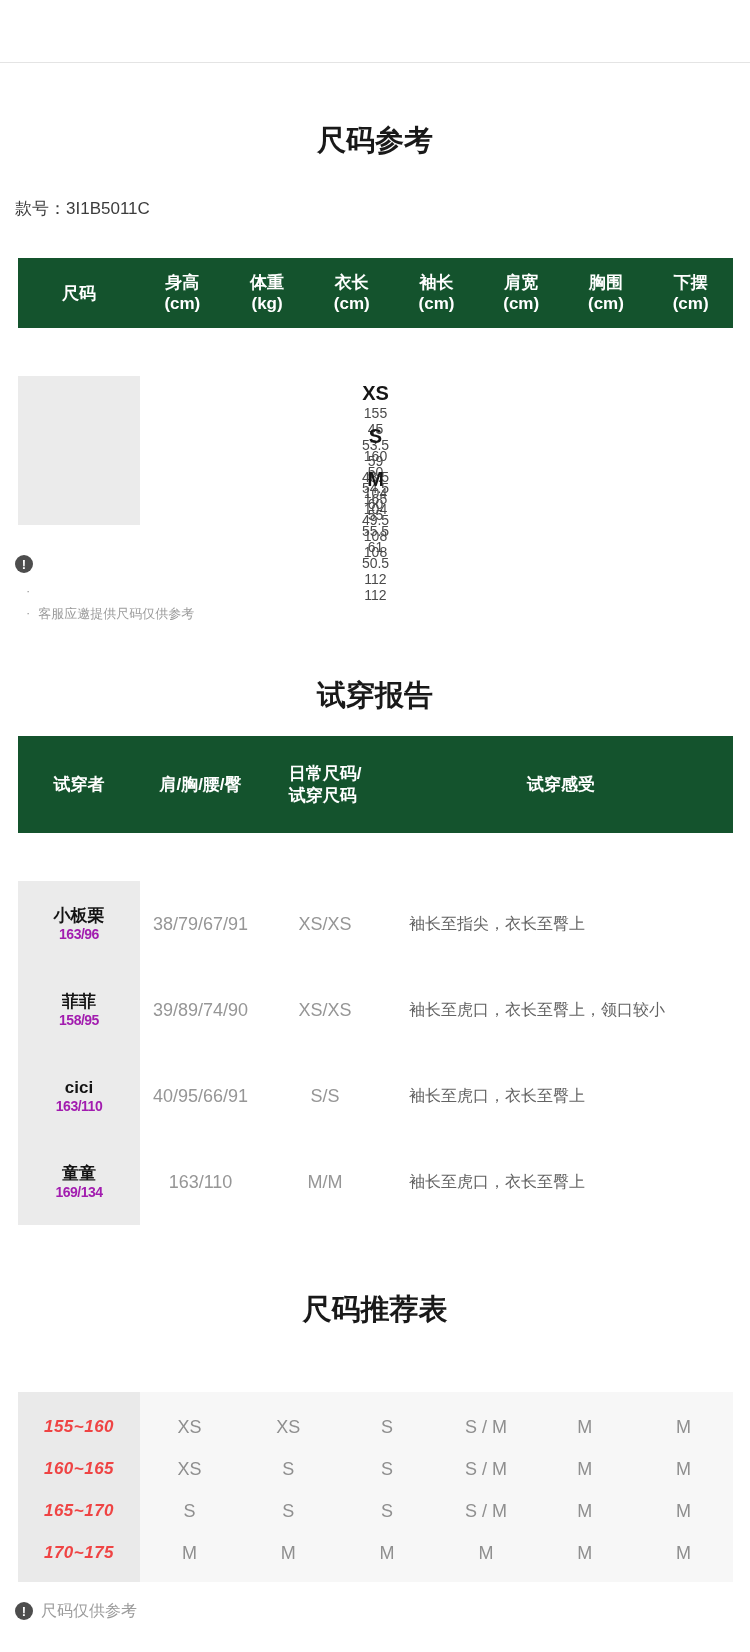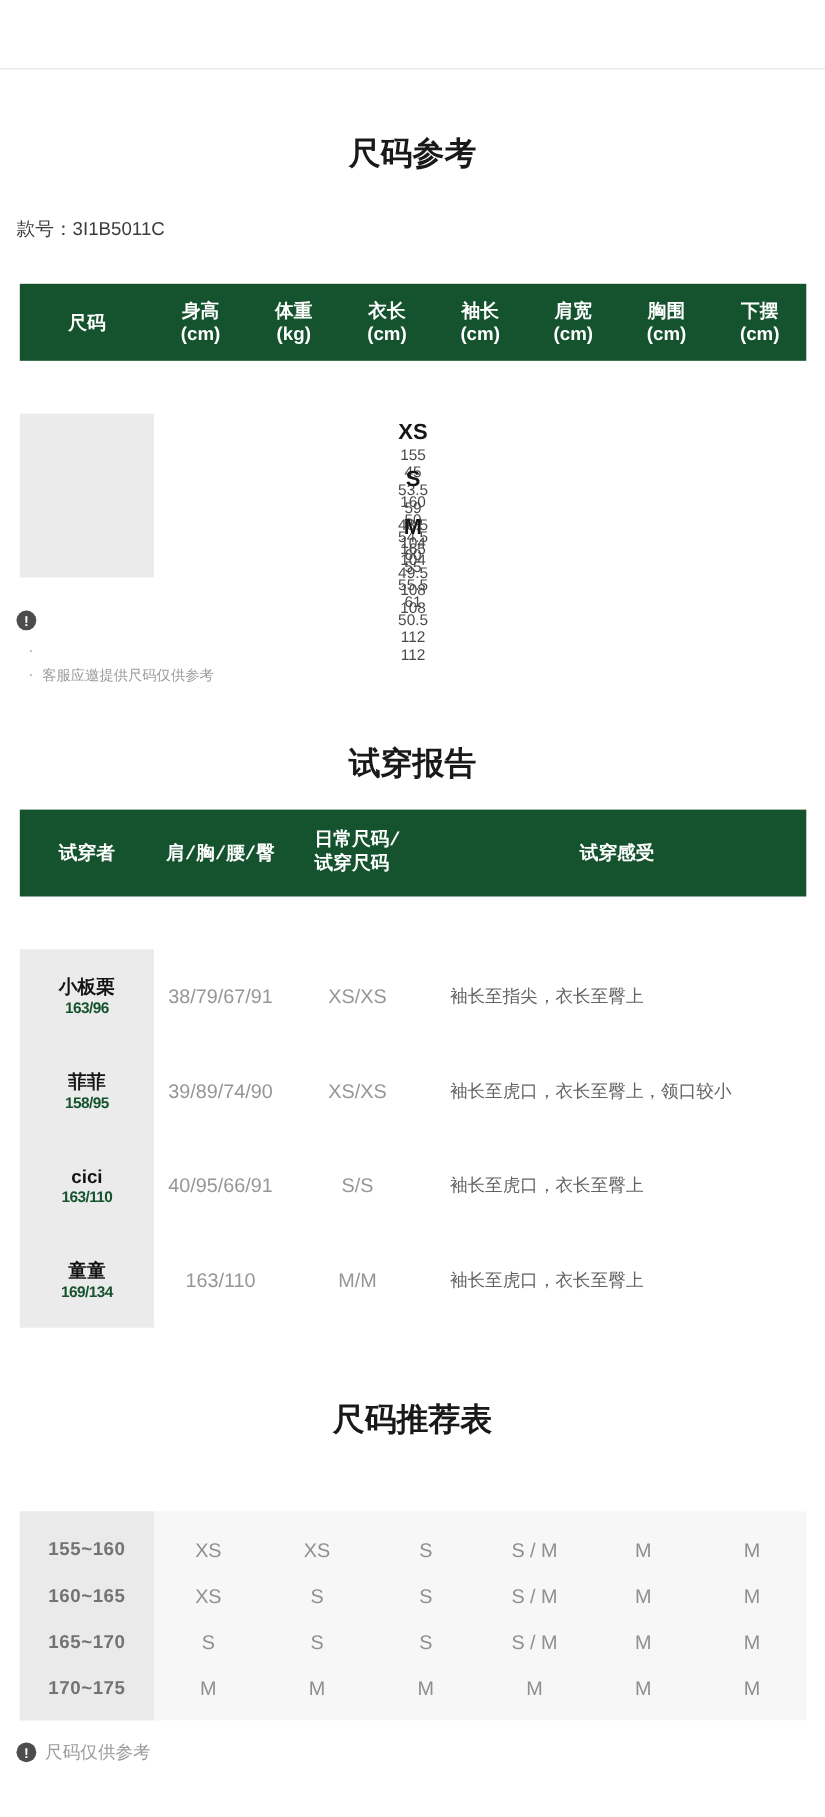--- a/index.html
+++ b/index.html
@@ -15,21 +15,21 @@
   .tbl{position:relative;margin-left:18px;width:715px;}
   #tbl1{margin-top:37px;}
   #tbl2{margin-top:21px;}
   #tbl3{margin-top:63px;}
 
   .thead{display:grid;background:#14532d;color:#fff;align-items:center;justify-items:center;}
   .t1cols{grid-template-columns:122px repeat(7,1fr);}
   .t2cols{grid-template-columns:122px 121px 128px 1fr;}
   .t3cols{grid-template-columns:122px repeat(6,1fr);}
   #tbl1 .thead{height:70px;}
-  #tbl2 .thead{height:79px;font-family:Liberation Mono, monospace;}
+  #tbl2 .thead{height:97px;}
   #tbl3 .thead{height:64px;}
   .hcell{display:flex;flex-direction:column;align-items:center;font-size:17px;font-weight:700;line-height:21px;}
   .hcell span:empty{display:none;}
   .hsingle{font-size:17px;font-weight:700;}
   .h2lines{font-size:17px;font-weight:700;line-height:22px;text-align:left;}
   .wcol{font-size:20px;font-weight:400;letter-spacing:1px;}
 
   .tbody{position:relative;margin-top:48px;}
   .col1bg{position:absolute;left:0;top:0;bottom:0;width:122px;background:#ebebeb;}
   #tbl3 .col1bg{background:#eaeaea;}
@@ -37,25 +37,25 @@
   #tbl3 .tbody{padding:14px 0 8px;background:#f7f7f7;}
   .trow{display:grid;align-items:center;justify-items:center;position:relative;}
   #tbl1 .trow{height:43px;}
   #tbl2 .trow{height:86px;}
   #tbl3 .trow{height:42px;}
 
   .size-label{font-size:20px;font-weight:700;color:#161616;}
   .num{font-size:14px;color:#4a4a4a;}
 
   .fit-name{font-size:17px;font-weight:700;color:#141414;line-height:21px;text-align:center;}
-  .fit-stats{font-size:14px;font-weight:700;color:#14532d;line-height:17px;text-align:center;letter-spacing:-0.5px;}
+  .fit-stats{font-size:14px;font-weight:700;color:#a21caf;line-height:17px;text-align:center;letter-spacing:-0.5px;}
   .meas,.fitsize{font-size:18px;color:#969696;}
   .feel{font-size:16px;color:#636363;justify-self:start;padding-left:20px;}
 
-  .hrange{font-size:17px;font-weight:700;color:#737373;letter-spacing:0.5px;}
+  .hrange{font-size:17px;font-weight:700;color:#ef4444;letter-spacing:0.5px;font-style:italic;}
   .rec{font-size:18px;color:#8f8f8f;}
 
   .corner{position:relative;justify-self:stretch;align-self:stretch;}
   .corner svg{position:absolute;left:0;top:0;}
   .corner-tr{position:absolute;top:8px;right:2px;font-weight:700;font-size:16px;color:#fff;}
   .corner-bl{position:absolute;bottom:7px;left:8px;font-weight:700;font-size:16px;color:#fff;}
   .unit{font-size:12px;font-weight:400;margin-left:1px;}
 
   .note{display:flex;align-items:center;margin-left:15px;color:#9b9b9b;}
   #note1{margin-top:27px;font-size:17px;height:24px;}

